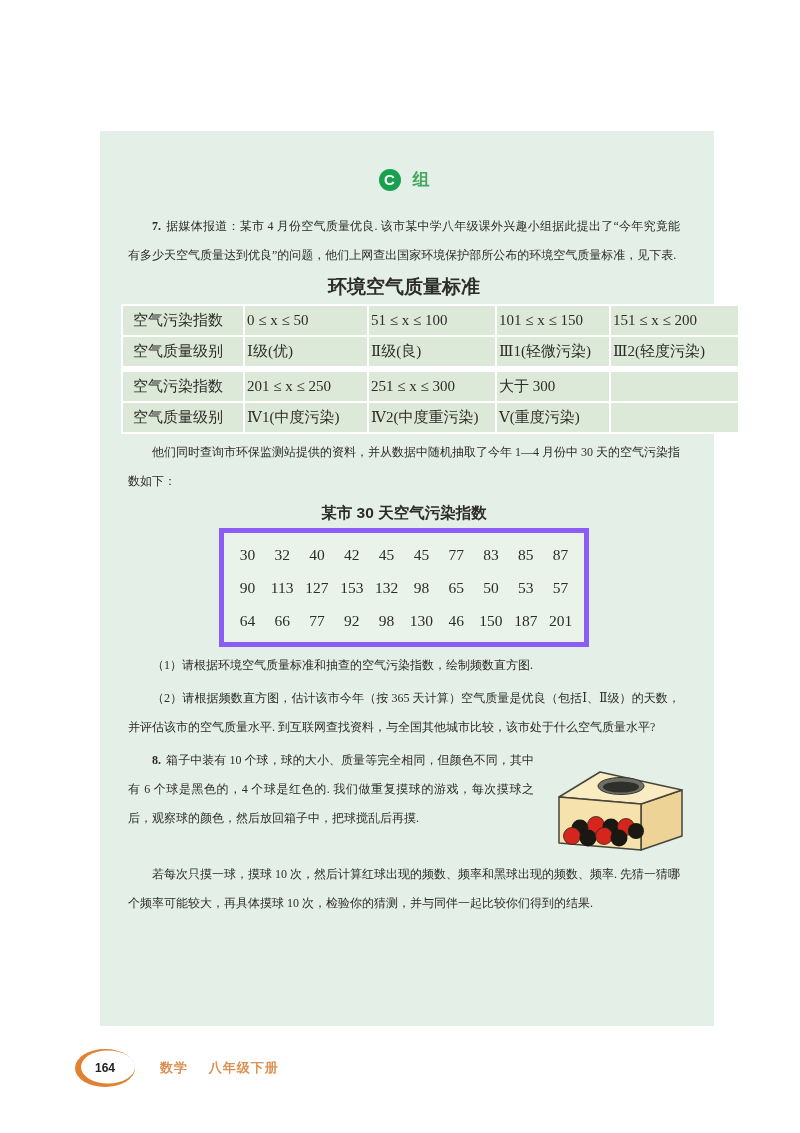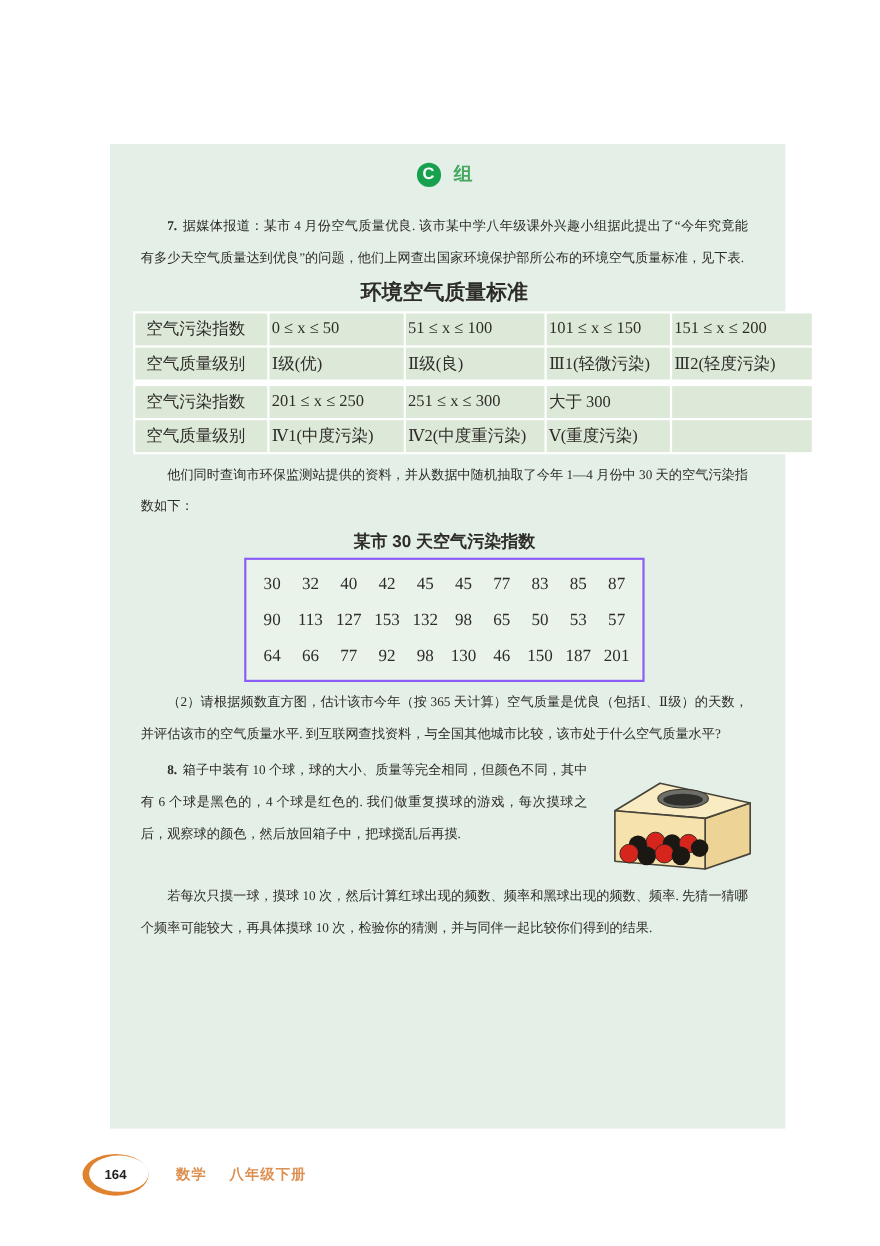--- a/index.html
+++ b/index.html
@@ -4,21 +4,21 @@
 <style>
   html,body{margin:0;padding:0;}
   body{
     width:800px;height:1133px;position:relative;background:#ffffff;
     font-family:"Liberation Serif","DejaVu Serif",serif;color:#2e2c29;
   }
   .panel{
     position:absolute;left:100px;top:131px;width:614px;height:895px;
     background:#e3efe7;box-sizing:border-box;padding:16px 30px 0 24px;
   }
-  .group-header{text-align:center;height:24px;margin-bottom:20px;}
+  .group-header{text-align:center;height:24px;margin-bottom:20px;margin-top:21px;}
   .badge{
     display:inline-block;width:22px;height:22px;border-radius:50%;
     background:#17a14e;color:#fff;font-weight:bold;
     font-family:"Liberation Sans",sans-serif;font-size:15px;line-height:22px;
     text-align:center;vertical-align:middle;
   }
   .group-label{
     color:#45a85f;font-size:17px;margin-left:8px;vertical-align:middle;
     font-family:"Liberation Sans",sans-serif;font-weight:bold;
   }
@@ -42,21 +42,21 @@
   table.standards td:nth-child(3){width:122px;}
   table.standards td:nth-child(4){width:108px;}
   table.standards td:nth-child(5){width:123px;}
   table.standards tr.spacer td{background:#ffffff;height:2px;padding:0;}
   .after-table{margin-top:10px;}
   .mid-title{
     text-align:center;font-weight:bold;font-size:15.5px;margin:7px 0 4px;
     font-family:"Liberation Sans",sans-serif;
   }
   .numbox{
-    width:348px;margin:0 auto;background:#e9f3ea;border:2px solid #8b5cf6;
+    width:348px;margin:0 auto;background:#e9f3ea;border:5px solid #8b5cf6;
     padding:5px 6px;
   }
   .num-row{
     display:grid;grid-template-columns:repeat(10,1fr);
     font-size:15.5px;line-height:33px;text-align:center;
   }
   .qpara{margin-top:8px;}
   .p8-figure{float:right;width:140px;height:100px;margin:6px 0 4px 10px;}
   .clearfix::after{content:"";display:block;clear:both;}
   .footer{position:absolute;left:74px;top:1048px;display:flex;align-items:center;}
@@ -161,20 +161,21 @@
         <span>92</span>
         <span>98</span>
         <span>130</span>
         <span>46</span>
         <span>150</span>
         <span>187</span>
         <span>201</span>
       </div>
     </div>
 
+  <p class="text qpara">（1）请根据环境空气质量标准和抽查的空气污染指数，绘制频数直方图.</p>
   <p class="text">（2）请根据频数直方图，估计该市今年（按 365 天计算）空气质量是优良（包括Ⅰ、Ⅱ级）的天数，并评估该市的空气质量水平. 到互联网查找资料，与全国其他城市比较，该市处于什么空气质量水平?</p>
 
   <div class="clearfix">
     <div class="p8-figure">
       <svg width="140" height="100" viewBox="0 0 140 100">
 
         <polygon points="97,52 138,38 138,84 97,98" fill="#eed396" stroke="#47443a" stroke-width="1.5" stroke-linejoin="round"></polygon>
 
         <polygon points="15,45 56,20 138,38 97,52" fill="#f9ecc3" stroke="#47443a" stroke-width="1.5" stroke-linejoin="round"></polygon>
 

